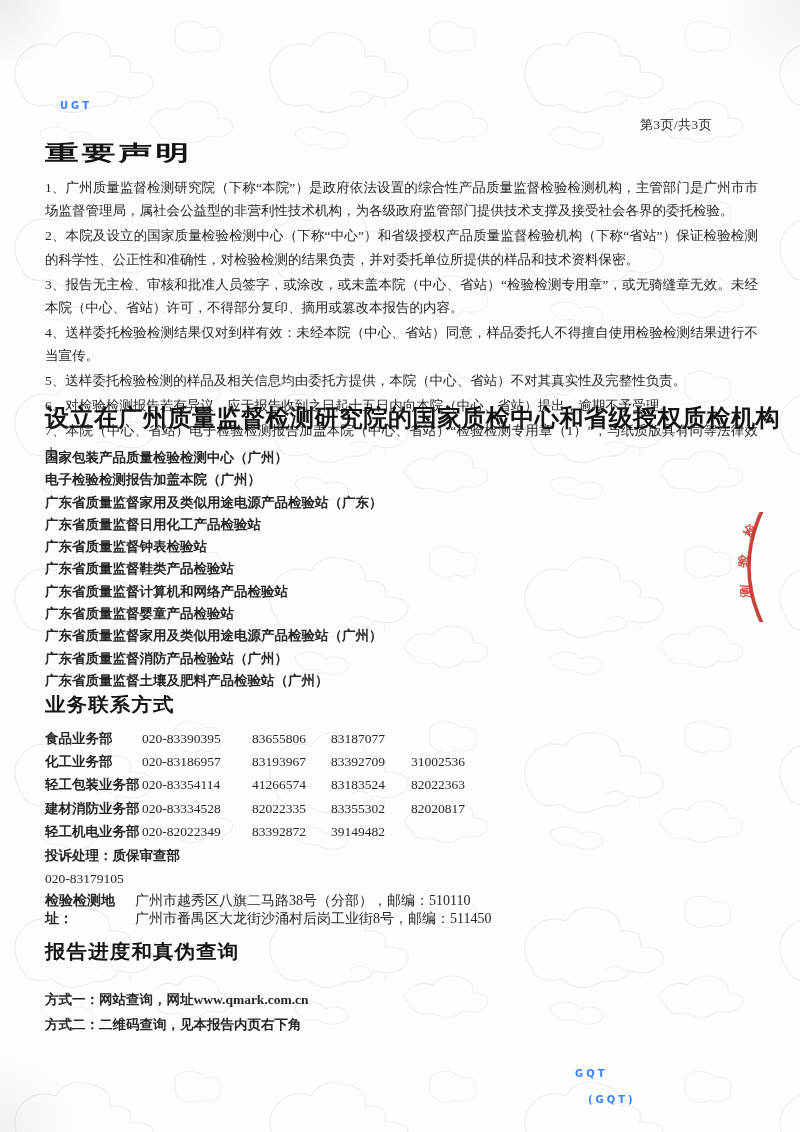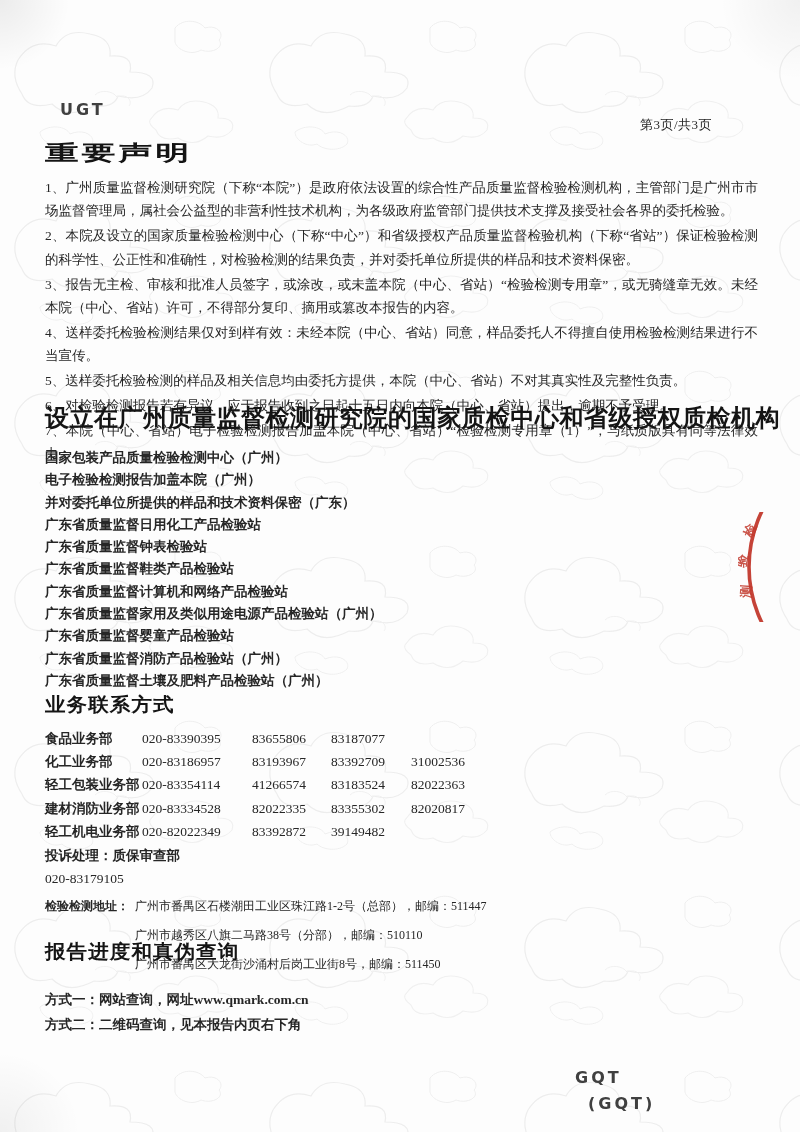--- a/index.html
+++ b/index.html
@@ -9,41 +9,41 @@
   }
   .scan-shade{
     position:absolute;inset:0;pointer-events:none;
     background:
       radial-gradient(circle at 0 0, rgba(0,0,0,.07), transparent 70px),
       radial-gradient(circle at 100% 0, rgba(0,0,0,.05), transparent 80px),
       radial-gradient(circle at 0 100%, rgba(0,0,0,.05), transparent 80px);
   }
   .wm{position:absolute;left:0;top:0;opacity:.9;}
   .wmt{position:absolute;font-family:"DejaVu Sans","Liberation Sans",sans-serif;
-       font-size:16px;letter-spacing:3px;color:#404040;font-weight:bold;}
+       font-size:10px;letter-spacing:3px;color:#3b82f6;font-weight:bold;}
   .page-number{position:absolute;left:640px;top:116px;font-size:13px;letter-spacing:.5px;}
   section{position:absolute;left:45px;width:713px;}
   .secA{top:139px;}
   .secB{top:402px;}
   .secC{top:692px;}
   .secD{top:939px;}
   h1,h2,h3{margin:0;color:#141414;font-family:"DejaVu Sans","Liberation Sans",sans-serif;white-space:nowrap;}
   h1{font-size:21px;transform:scaleX(1.6);transform-origin:0 50%;letter-spacing:2px;margin-bottom:9px;}
   h2{font-size:24px;letter-spacing:.5px;margin-bottom:13px;}
   h3{font-size:19px;letter-spacing:1px;transform:scaleX(1.08);transform-origin:0 50%;margin-bottom:9px;}
   .paras p{margin:0 0 1.5px 0;font-size:13.5px;line-height:23.4px;text-align:justify;}
   .citem{font-size:13.5px;font-weight:600;line-height:22.3px;}
   .crow{display:flex;font-size:13.5px;line-height:23.2px;}
   .crow .c0{width:97px;font-weight:600;}
   .crow .c1{width:110px;}
   .crow .c2{width:79px;}
   .crow .c3{width:80px;}
   .complaint{margin-top:1px;flex-direction:column;}
   .clabel{display:inline-block;width:153px;font-weight:600;}
-  .addr{display:flex;margin-top:2px;font-size:12px;line-height:29px;}
+  .addr{display:flex;margin-top:2px;font-size:14px;line-height:18px;}
   .alabel{width:90px;font-weight:600;flex:none;}
   .qm{font-size:13.5px;line-height:25px;font-weight:600;}
   .stamp{position:absolute;right:0;top:512px;width:62px;height:110px;overflow:hidden;}
 </style>
 </head>
 <body>
 
 <div class="page">
 
   <svg class="wm" width="800" height="1132" aria-hidden="true">
@@ -80,27 +80,27 @@
         <p>6、对检验检测报告若有异议，应于报告收到之日起十五日内向本院（中心、省站）提出，逾期不予受理。</p>
         <p>7、本院（中心、省站）电子检验检测报告加盖本院（中心、省站）“检验检测专用章（1）”，与纸质版具有同等法律效力。</p>
       </div>
   </section>
 
   <section class="secB">
     <h2>设立在广州质量监督检测研究院的国家质检中心和省级授权质检机构</h2>
     <div id="centers-list">
         <div class="citem">国家包装产品质量检验检测中心（广州）</div>
         <div class="citem">电子检验检测报告加盖本院（广州）</div>
-        <div class="citem">并对委托单位所提供的样品和技术资料保密（广东）</div>
+        <div class="citem">广东省质量监督家用及类似用途电源产品检验站（广东）</div>
         <div class="citem">广东省质量监督日用化工产品检验站</div>
         <div class="citem">广东省质量监督钟表检验站</div>
         <div class="citem">广东省质量监督鞋类产品检验站</div>
         <div class="citem">广东省质量监督计算机和网络产品检验站</div>
+        <div class="citem">广东省质量监督婴童产品检验站</div>
         <div class="citem">广东省质量监督家用及类似用途电源产品检验站（广州）</div>
-        <div class="citem">广东省质量监督婴童产品检验站</div>
         <div class="citem">广东省质量监督消防产品检验站（广州）</div>
         <div class="citem">广东省质量监督土壤及肥料产品检验站（广州）</div>
       </div>
   </section>
 
   <section class="secC">
     <h3>业务联系方式</h3>
     <div id="contact-rows">
         <div class="crow">
           <span class="c0">食品业务部</span>
@@ -136,21 +136,20 @@
           <span class="c3">39149482</span>
         </div>
       </div>
     <div class="crow complaint">
       <span class="clabel">投诉处理：质保审查部</span>
       <span>020-83179105</span>
     </div>
     <div class="addr">
       <span class="alabel">检验检测地址：</span>
       <div id="address-lines">
-          <div>广州市番禺区石楼潮田工业区珠江路1-2号（总部），邮编：511447</div>
           <div>广州市越秀区八旗二马路38号（分部），邮编：510110</div>
           <div>广州市番禺区大龙街沙涌村后岗工业街8号，邮编：511450</div>
         </div>
     </div>
   </section>
 
   <section class="secD">
     <h3>报告进度和真伪查询</h3>
     <div id="query-methods" style="margin-top:22px;">
         <div class="qm">方式一：网站查询，网址www.qmark.com.cn</div>

